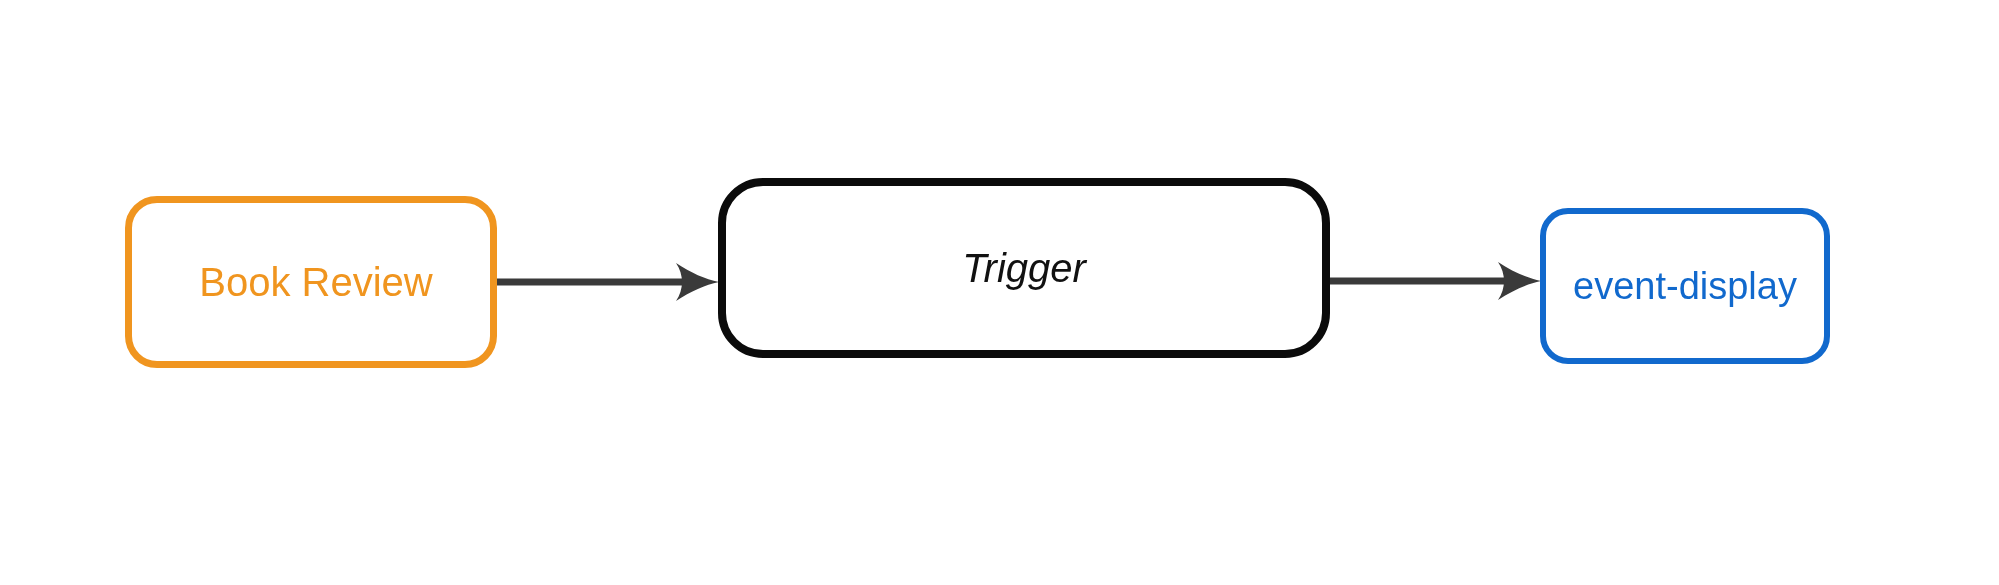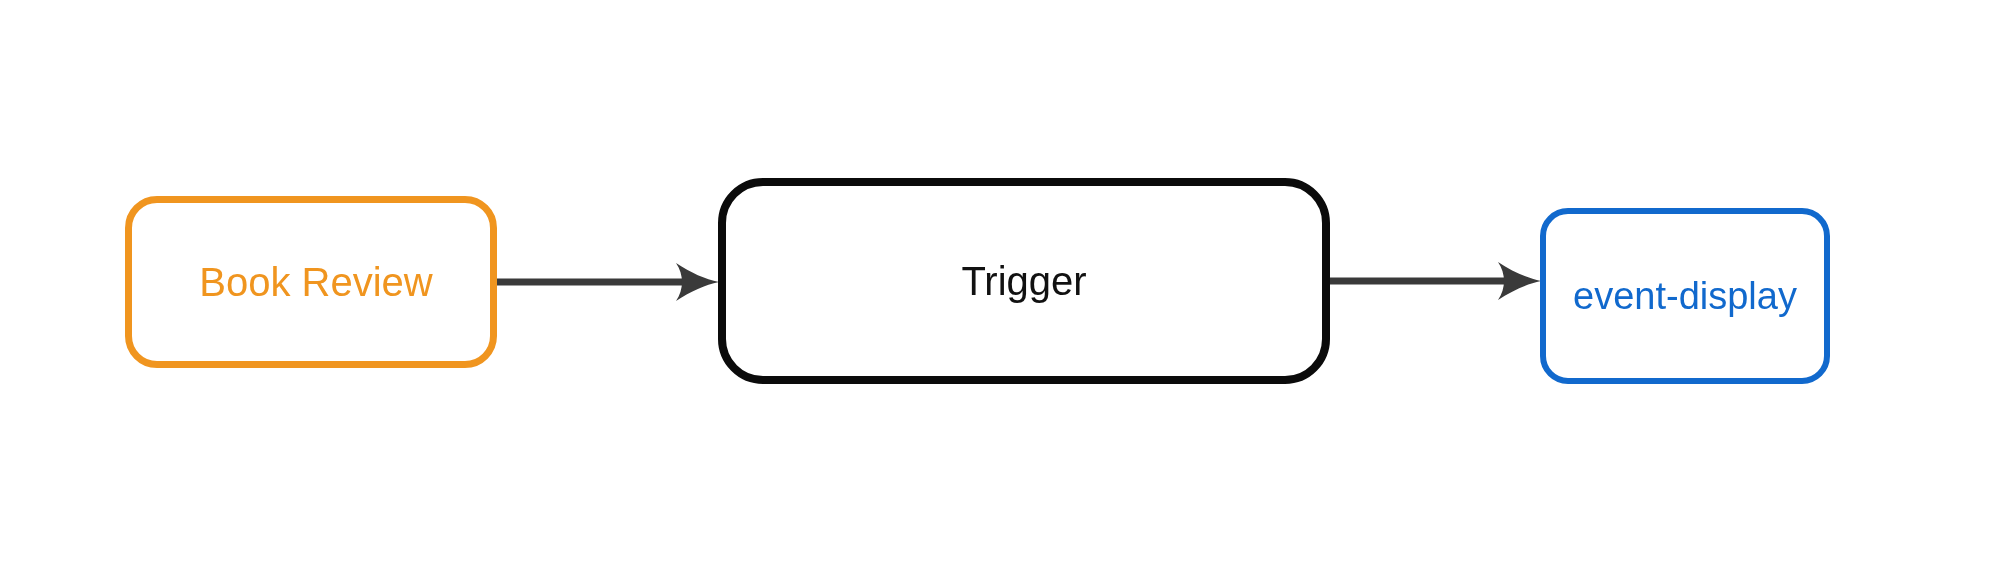--- a/index.html
+++ b/index.html
@@ -37,32 +37,33 @@
     border-radius: 32px;
     color: #F0951F;
     font-size: 40px;
     line-height: 57px;
     padding-left: 10px;
   }
   .node-trigger {
     left: 718px;
     top: 178px;
     width: 612px;
-    height: 206px;
+    height: 180px;
     border: 8px solid #0B0B0B;
     border-radius: 45px;
     color: #111111;
     font-size: 40px;
     line-height: 57px;
+    font-style: italic;
   }
   .node-display {
     left: 1540px;
     top: 208px;
     width: 290px;
-    height: 176px;
+    height: 156px;
     border: 6px solid #1169CD;
     border-radius: 28px;
     color: #1169CD;
     font-size: 38px;
     line-height: 48px;
   }
   .edge {
     position: absolute;
     display: block;
   }

